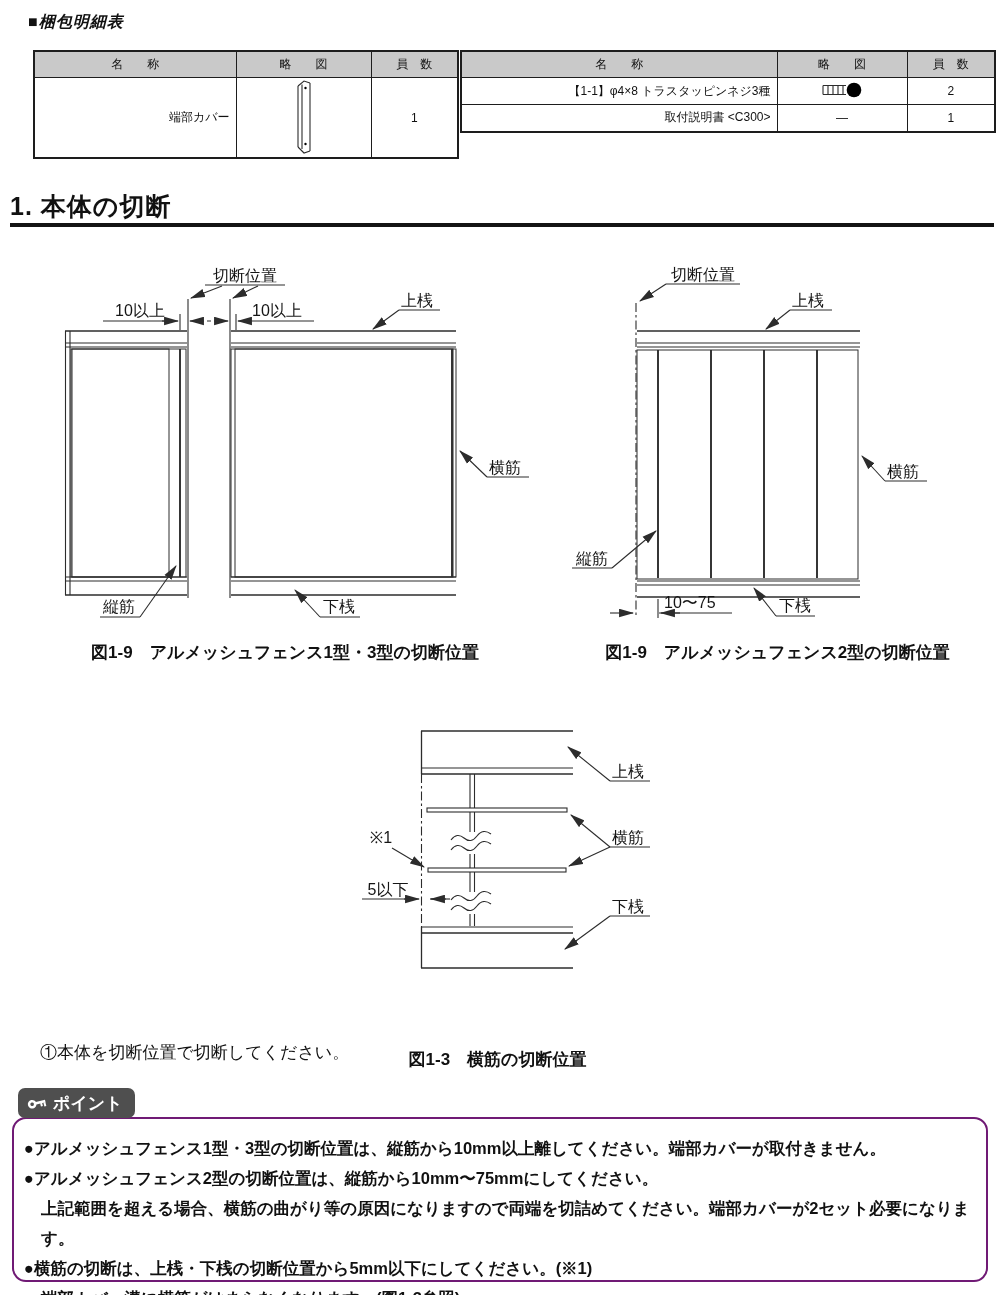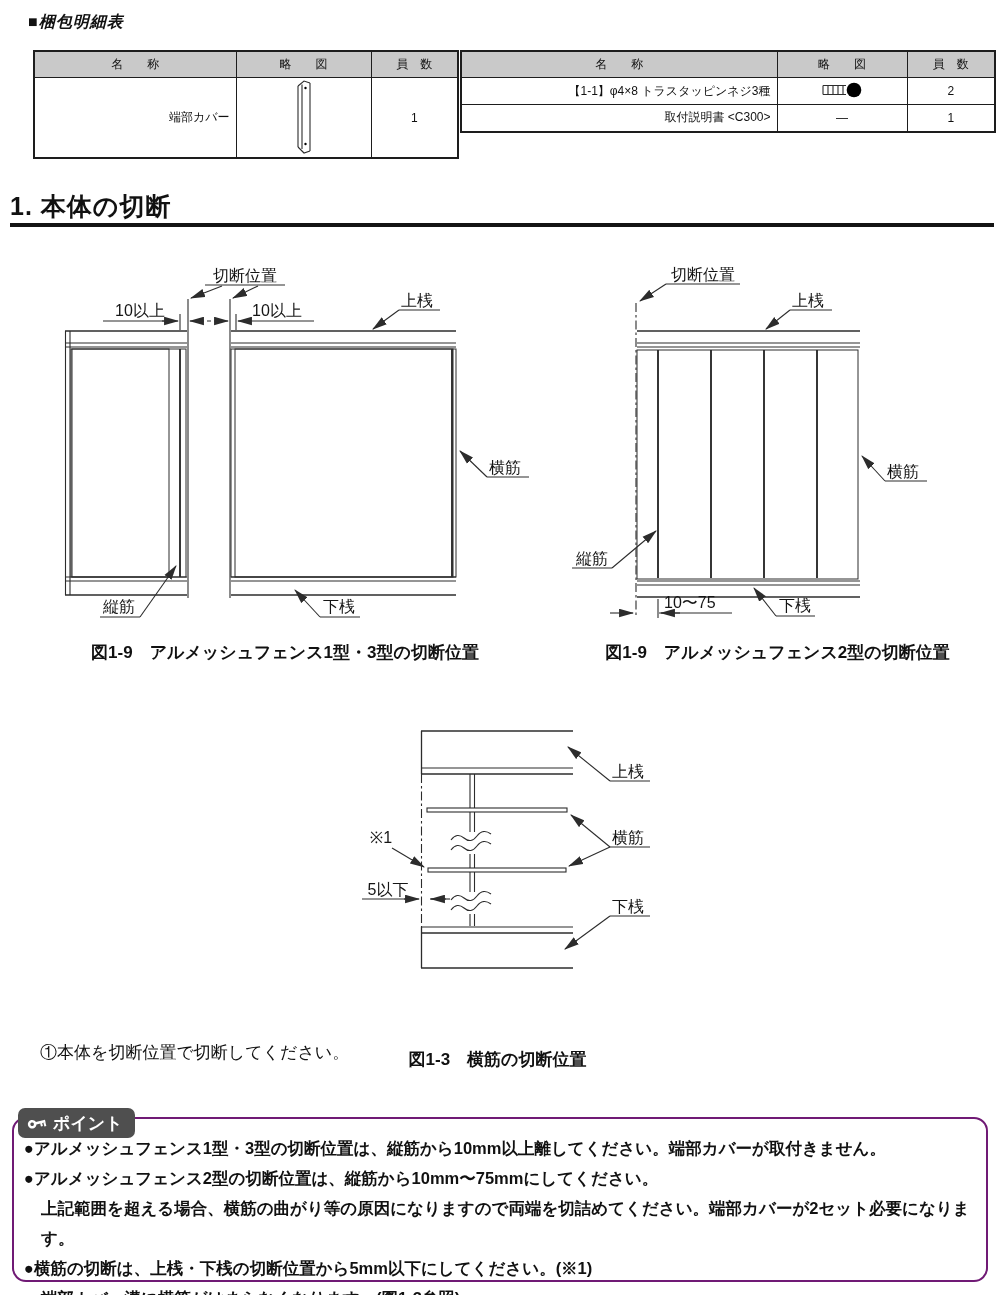--- a/index.html
+++ b/index.html
@@ -20,21 +20,21 @@
   .fig text{stroke:none;fill:#151515;font-size:16px;font-family:"Liberation Sans",sans-serif;}
   .w1{stroke-width:1.1px}.w12{stroke-width:1.3px}.w2{stroke-width:1.9px}.w25{stroke-width:2.5px}
   .dash{stroke-dasharray:9 3 2.5 3;}
   .dots{stroke-dasharray:4 3;}
   .cap{font-size:17px;font-weight:bold;text-align:center;}
   .step{left:12px;top:1041px;font-size:17px;font-weight:500;margin-left:28px;}
   .pointbox{left:12px;top:1117px;width:972px;height:161px;border:2px solid #701a75;
       border-radius:14px;background:#fff;}
   .badge{left:18px;top:1088px;height:30px;background:#4f4f4f;border-radius:7px;
       color:#fff;font-size:17px;font-weight:bold;display:flex;align-items:center;
-      gap:5px;padding:0 12px 0 8px;z-index:2;margin-top:20px;}
+      gap:5px;padding:0 12px 0 8px;z-index:2;}
   .bullets{position:absolute;left:10px;top:14px;right:8px;font-size:16.5px;
       line-height:30px;font-weight:600;}
   .cont{padding-left:17px;}
 </style>
 </head>
 <body>
 
 <div class="page">
 
   <div class="abs h1">■梱包明細表</div>

